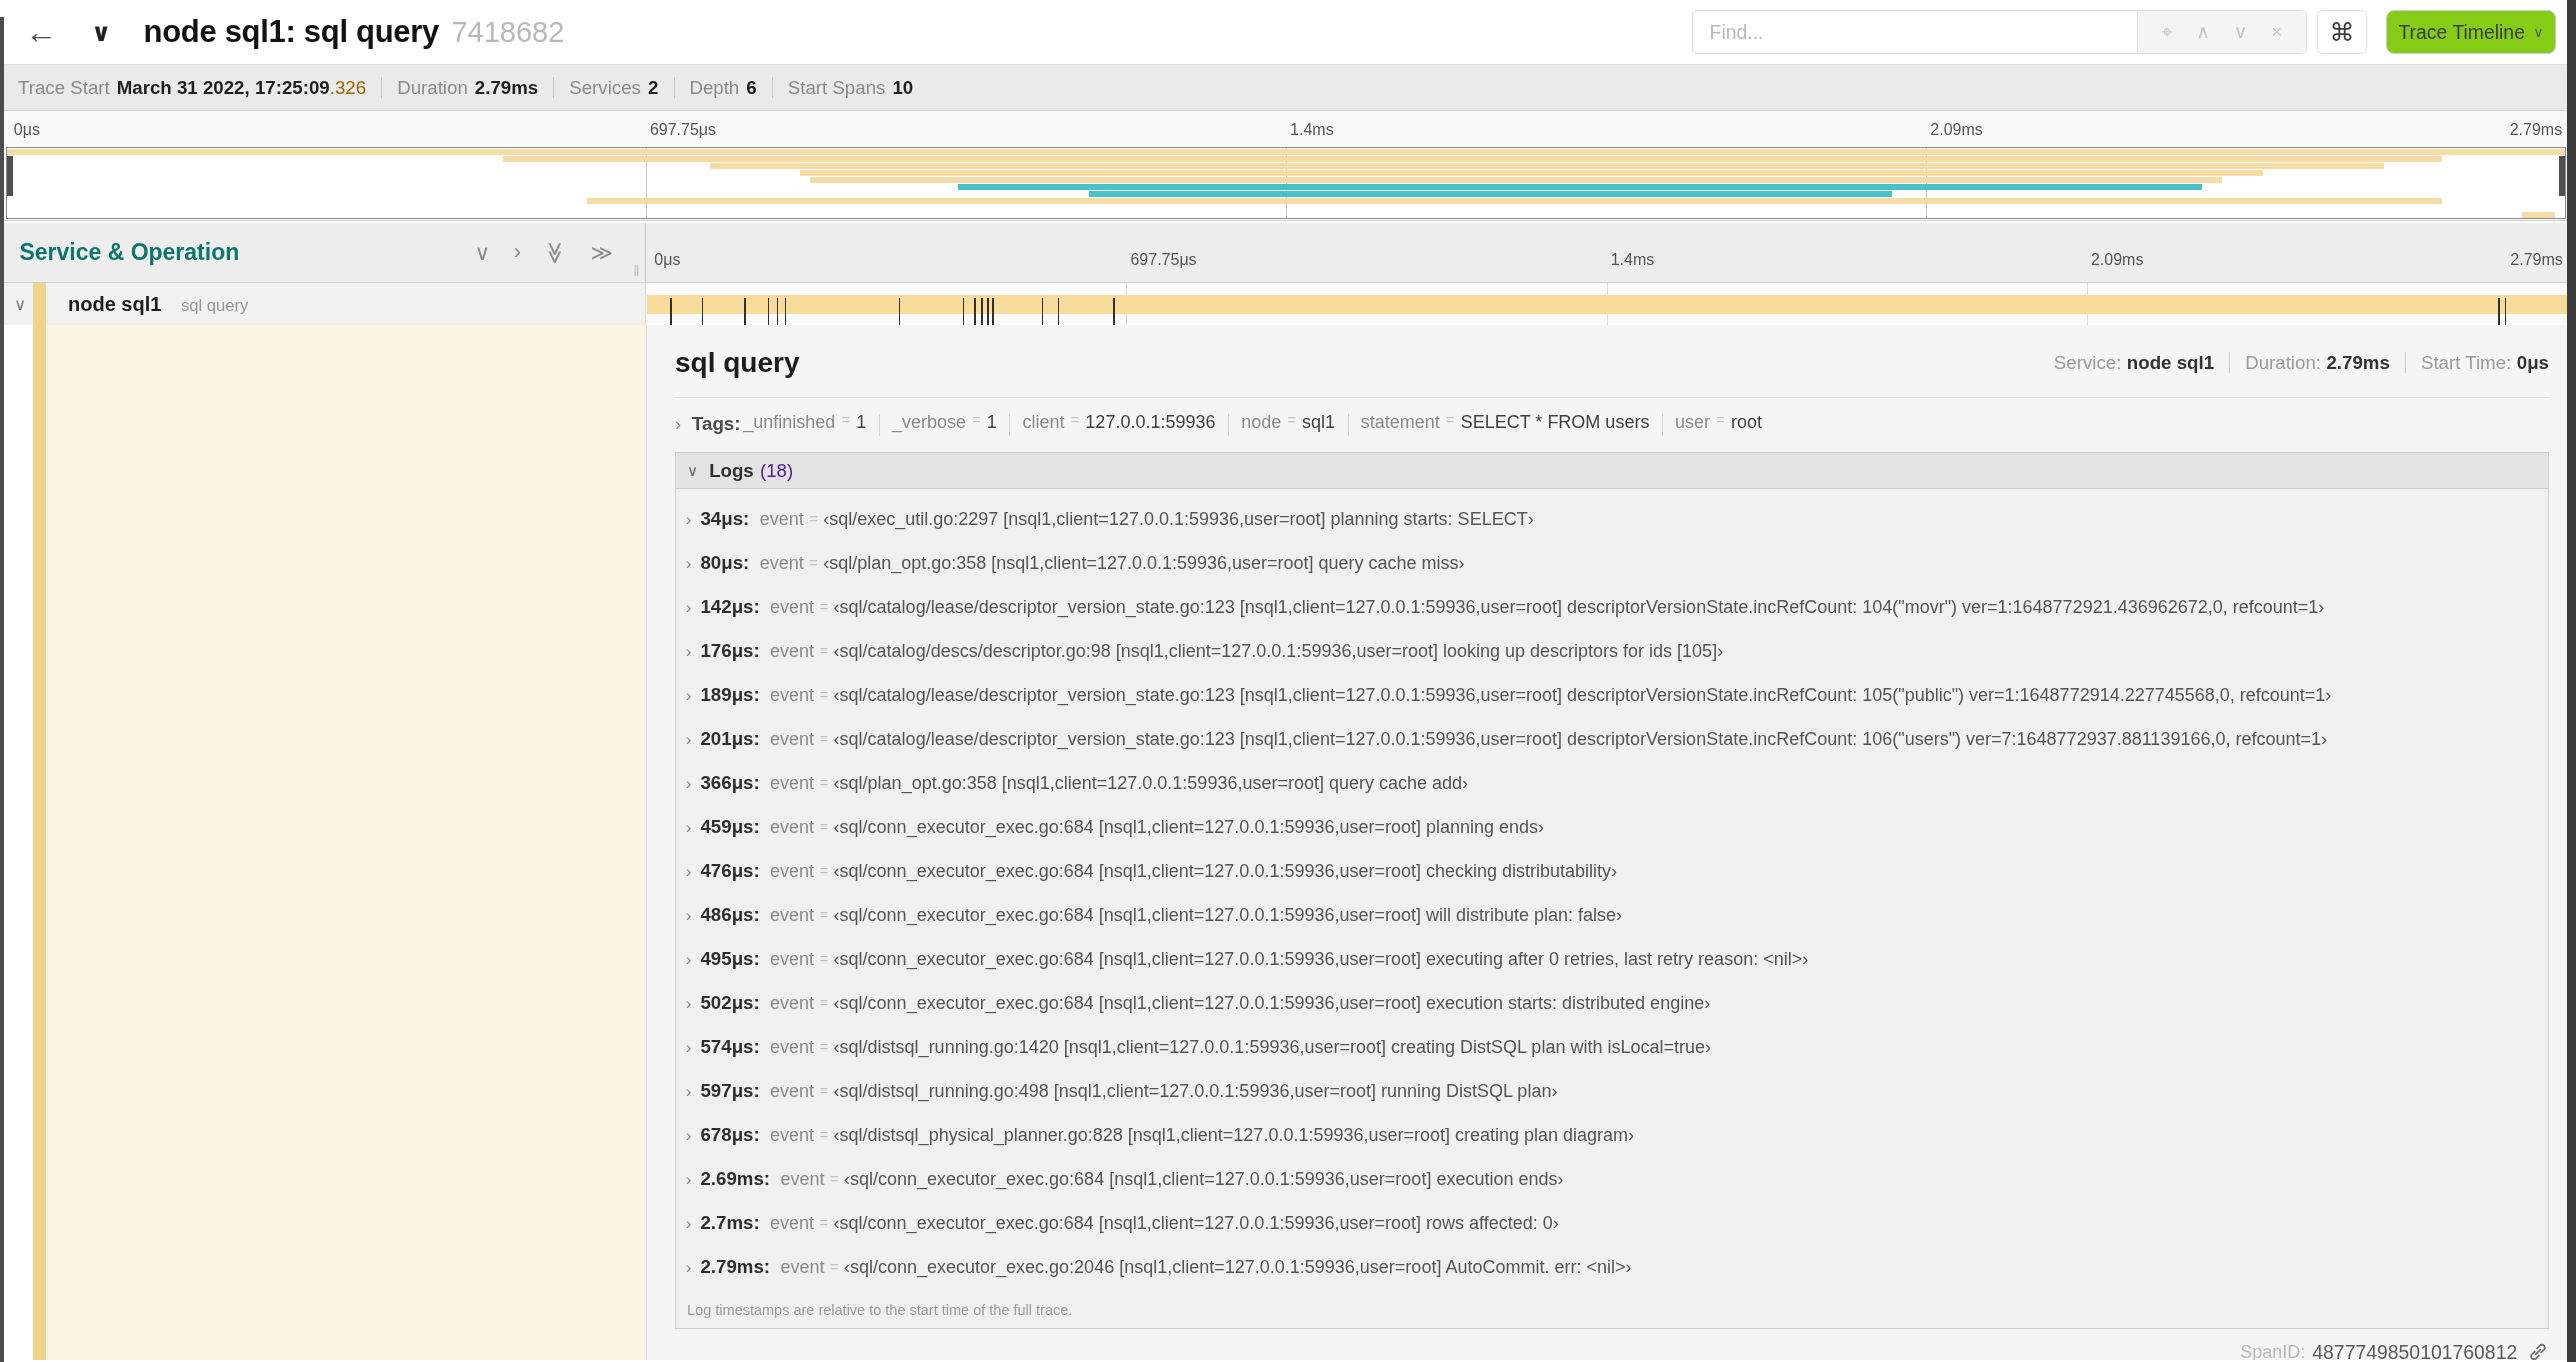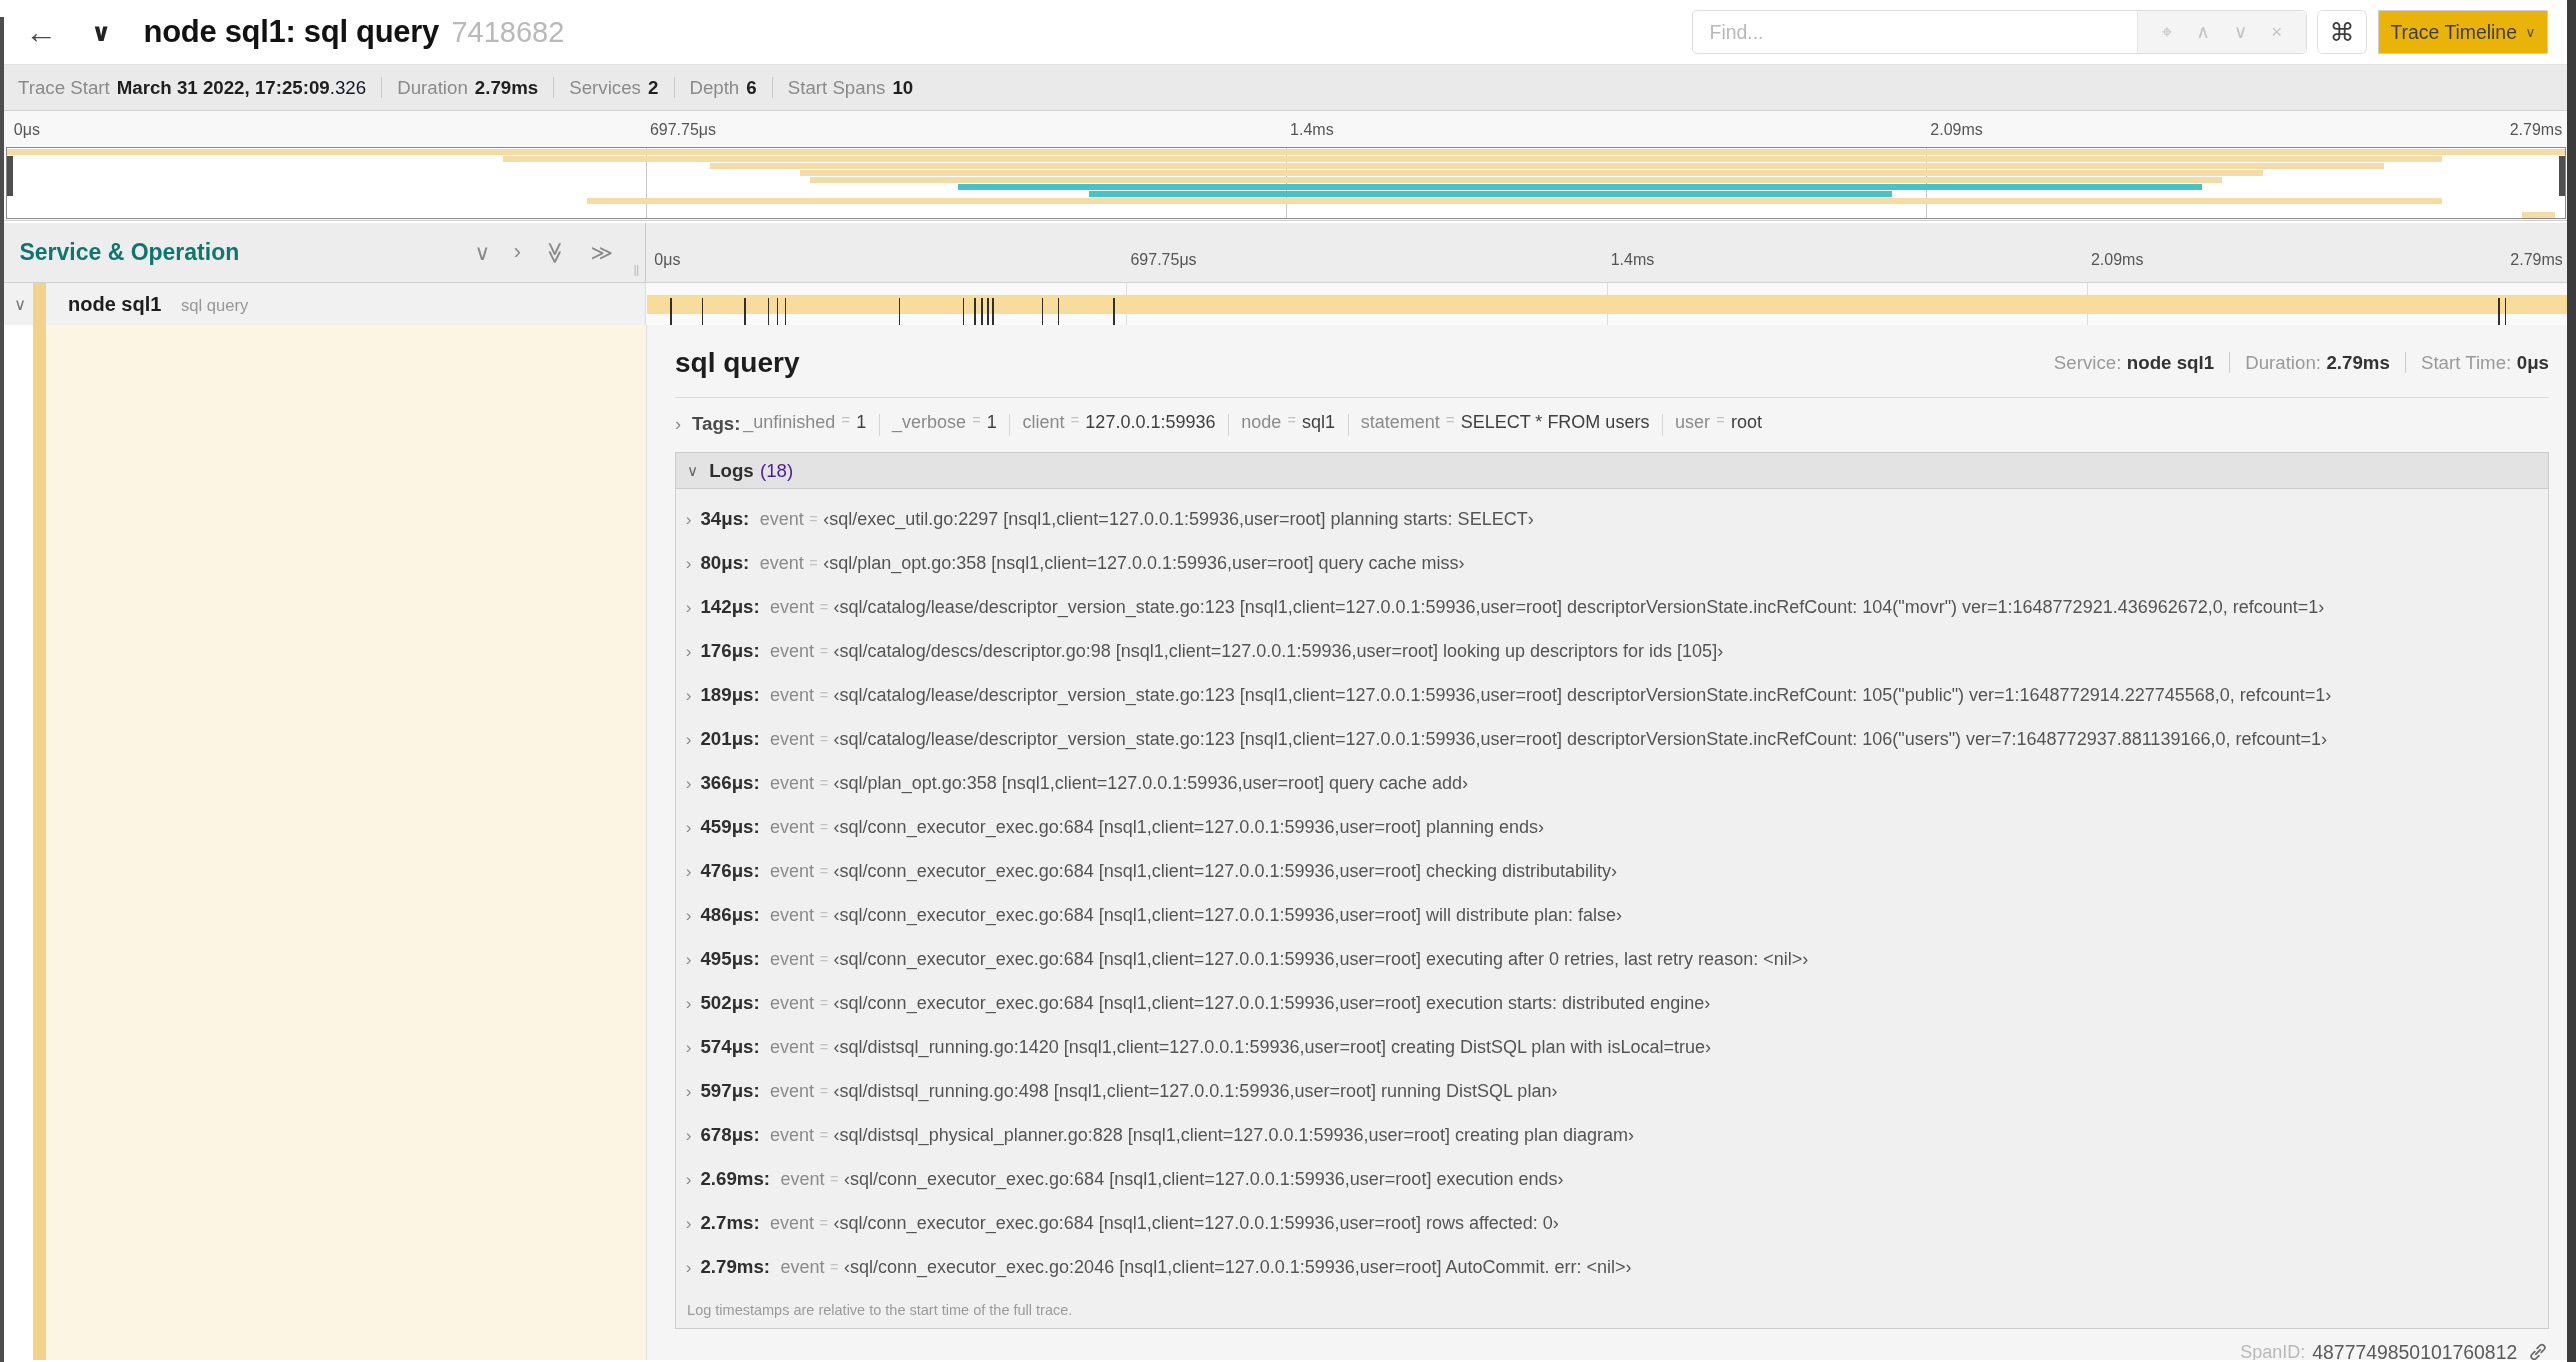--- a/index.html
+++ b/index.html
@@ -16,28 +16,28 @@
   .title-group { position:absolute; left:91px; top:0; height:64px; display:flex; align-items:center; }
   .title-chevron { font-size:25px; font-weight:bold; color:#222; margin-right:15.2px; }
   .trace-title { font-size:31px; font-weight:bold; color:#121212; letter-spacing:-0.3px;margin-left:17px; }
   .trace-id { font-size:29px; color:#b9b9b9; margin-left:12.5px; }
   .find-box { position:absolute; right:269px; top:10.4px; width:615px; height:44px; border:0.7px solid #ddd; border-radius:4.8px; background:#fff; display:flex; overflow:hidden; }
   .find-input { flex:1; border:none; outline:none; font-size:19.4px; color:#555; padding-left:16.6px; background:transparent; font-family:inherit; }
   .find-input::placeholder { color:#b9b9b9; }
   .find-icons { width:169px; background:#f4f4f4; border-left:0.7px solid #e4e4e4; display:flex; align-items:center; justify-content:space-evenly; }
   .find-icons span { font-size:18.7px; color:#c3c3c3; cursor:pointer; }
   .kbd-btn { position:absolute; right:209px; top:10.4px; width:50px; height:44px; border:0.7px solid #ddd; border-radius:5.5px; background:#fff; font-size:25px; color:#3c3c3c; display:flex; align-items:center; justify-content:center; cursor:pointer; }
-  .view-btn { position:absolute; right:28px; top:10.4px; width:170px; height:44px; border:0.7px solid #ccc; border-radius:1px; background:#eab308; font-size:19.4px; color:#3c3c3c; display:flex; align-items:center; justify-content:center; gap:8.3px; cursor:pointer; }
+  .view-btn { position:absolute; right:20px; top:10.4px; width:170px; height:44px; border:0.7px solid #ccc; border-radius:8px; background:#84cc16; font-size:19.4px; color:#3c3c3c; display:flex; align-items:center; justify-content:center; gap:8.3px; cursor:pointer; }
   .view-btn .chev { font-size:14px; color:#555; }
 
   
   .summarybar { position:absolute; left:0; top:65px; width:100%; height:46px; background:#eaeaea; border-bottom:0.7px solid #d2d2d2; display:flex; align-items:center; padding-left:18px; }
   .sum-label { color:#8a8a8a; font-size:18.7px; margin-right:7px; }
   .sum-value { color:#1f1f1f; font-size:18.7px; font-weight:bold; }
-  .sum-suffix { color:#0f172a; font-size:18.7px; }
+  .sum-suffix { color:#a16207; font-size:18.7px; }
   .v-sep { display:inline-block; width:0.7px; height:21px; background:#c9c9c9; margin:0 15.2px; vertical-align:middle; }
   .sum-item { display:inline-flex; align-items:center; }
 
   
   .minimap { position:absolute; left:0; top:111px; width:100%; height:110px; background:#f8f8f8; border-bottom:0.7px solid #cfcfcf; }
   .mm-labels { position:absolute; left:5.5px; right:9.7px; top:4.2px; height:30.5px; font-size:16px; color:#555; }
   .ax-label { position:absolute; top:5.5px; }
   .p0 { left:8.3px; } .p1 { left:calc(25% + 4.2px);text-align:right; } .p2 { left:calc(50% + 4.2px); } .p3 { left:calc(75% + 4.2px); } .p4 { right:4.2px; }
   .mm-canvas { position:absolute; left:5.5px; right:9.7px; top:36px; height:72px; background:#fff; border:1.4px solid #8a8a8a; cursor:crosshair; }
   .mm-grid { position:absolute; top:0; bottom:0; width:0.7px; background:#c5c5c5; }

